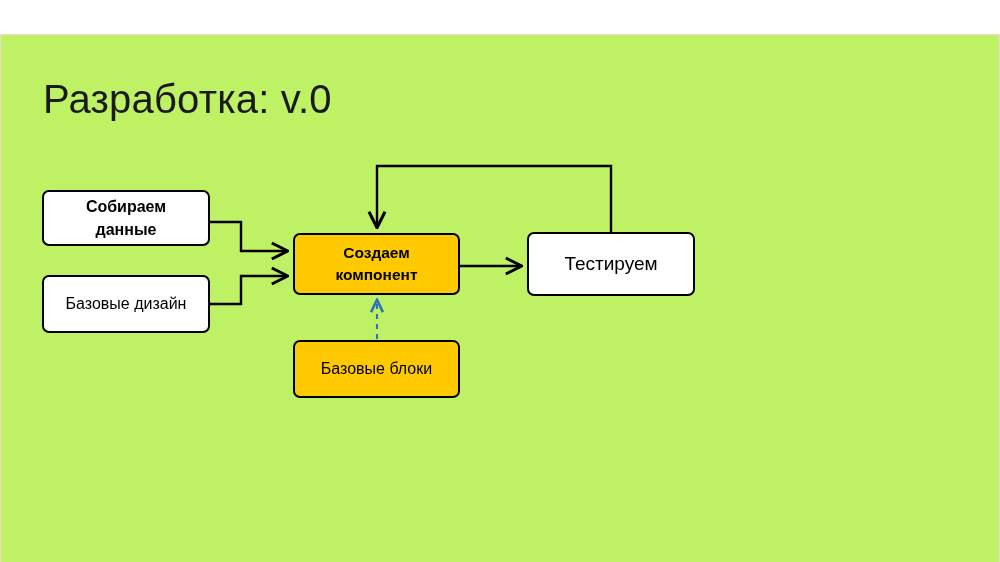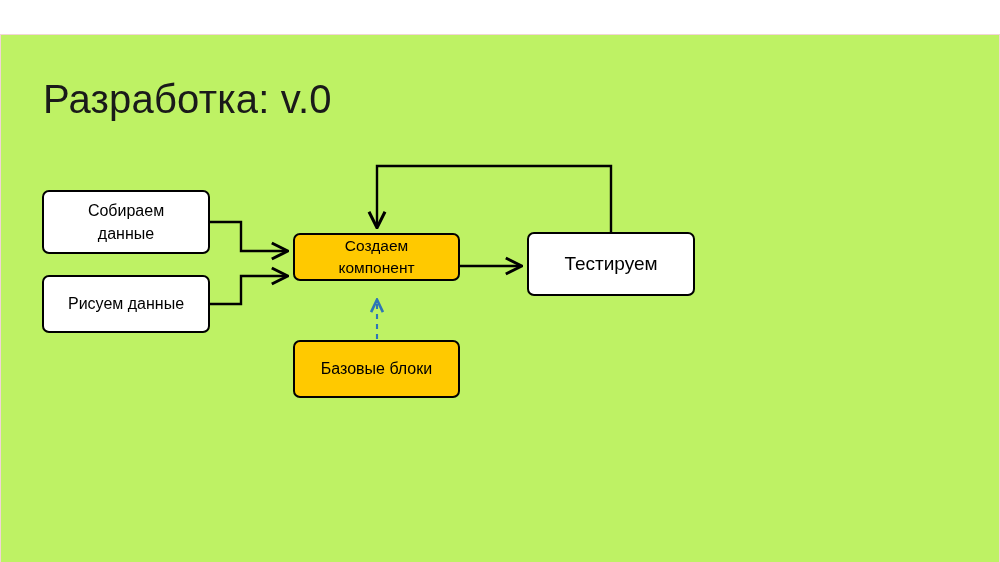--- a/index.html
+++ b/index.html
@@ -45,30 +45,30 @@
   }
   .node .label {
     display: block;
     padding: 0 6px;
     white-space: pre-line;
   }
   .node-white { background: #ffffff; }
   .node-yellow { background: #FFC900; }
 
   #node-collect {
-    left: 41px; top: 155px; width: 168px; height: 64px;
-    font-size: 16px; line-height: 23px;
+    left: 41px; top: 155px; width: 168px; height: 56px;
+    font-size: 16px; line-height: 23px; font-weight: bold;
   }
   #node-design {
     left: 41px; top: 240px; width: 168px; height: 58px;
     font-size: 16px; line-height: 22px;
   }
   #node-create {
-    left: 292px; top: 198px; width: 167px; height: 48px;
-    font-size: 15.5px; line-height: 22px;
+    left: 292px; top: 198px; width: 167px; height: 62px;
+    font-size: 15.5px; line-height: 22px; font-weight: bold;
   }
   #node-test {
     left: 526px; top: 197px; width: 168px; height: 64px;
     font-size: 19px; line-height: 22px;
   }
   #node-blocks {
     left: 292px; top: 305px; width: 167px; height: 58px;
     font-size: 16px; line-height: 22px; align-items: center;
   }
 
@@ -115,21 +115,21 @@
 
     <path d="M 376 304 L 376 266" fill="none" stroke="#2E75B6" stroke-width="2.1" stroke-dasharray="5 5" marker-end="url(#arrow-blue)"></path>
   </svg>
 
   <div class="node node-white" id="node-collect">
     <span class="label">Собираем
 данные</span>
   </div>
 
   <div class="node node-white" id="node-design">
-    <span class="label">Рисуем данные</span>
+    <span class="label">Базовые дизайн</span>
   </div>
 
   <div class="node node-yellow" id="node-create">
     <span class="label">Создаем
 компонент</span>
   </div>
 
   <div class="node node-white" id="node-test">
     <span class="label">Тестируем</span>
   </div>

